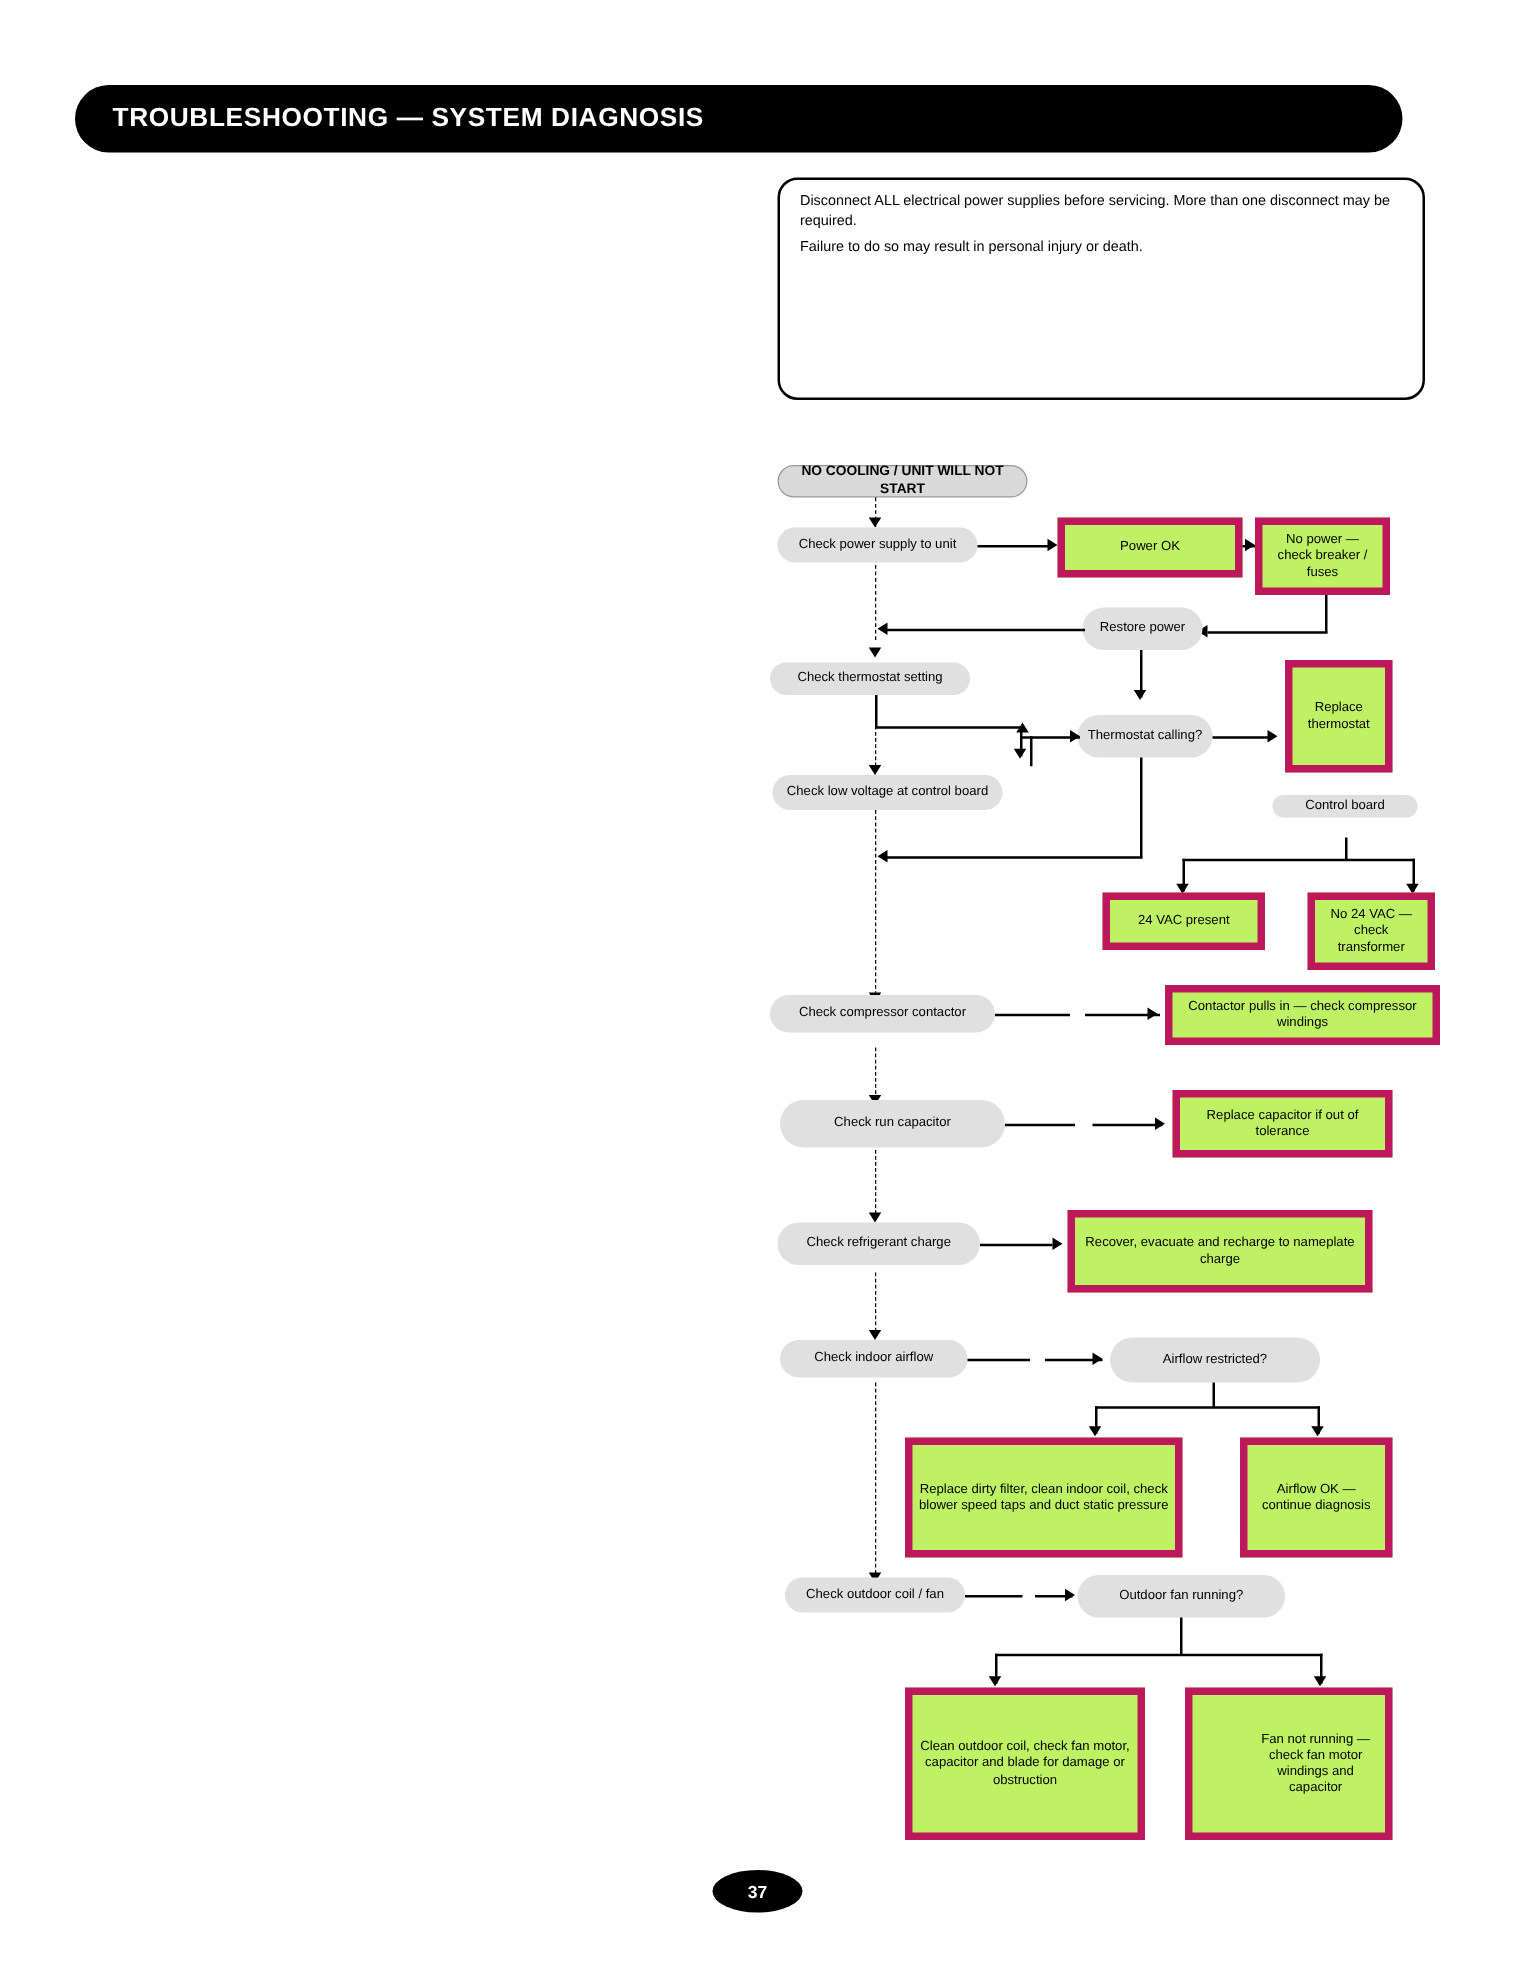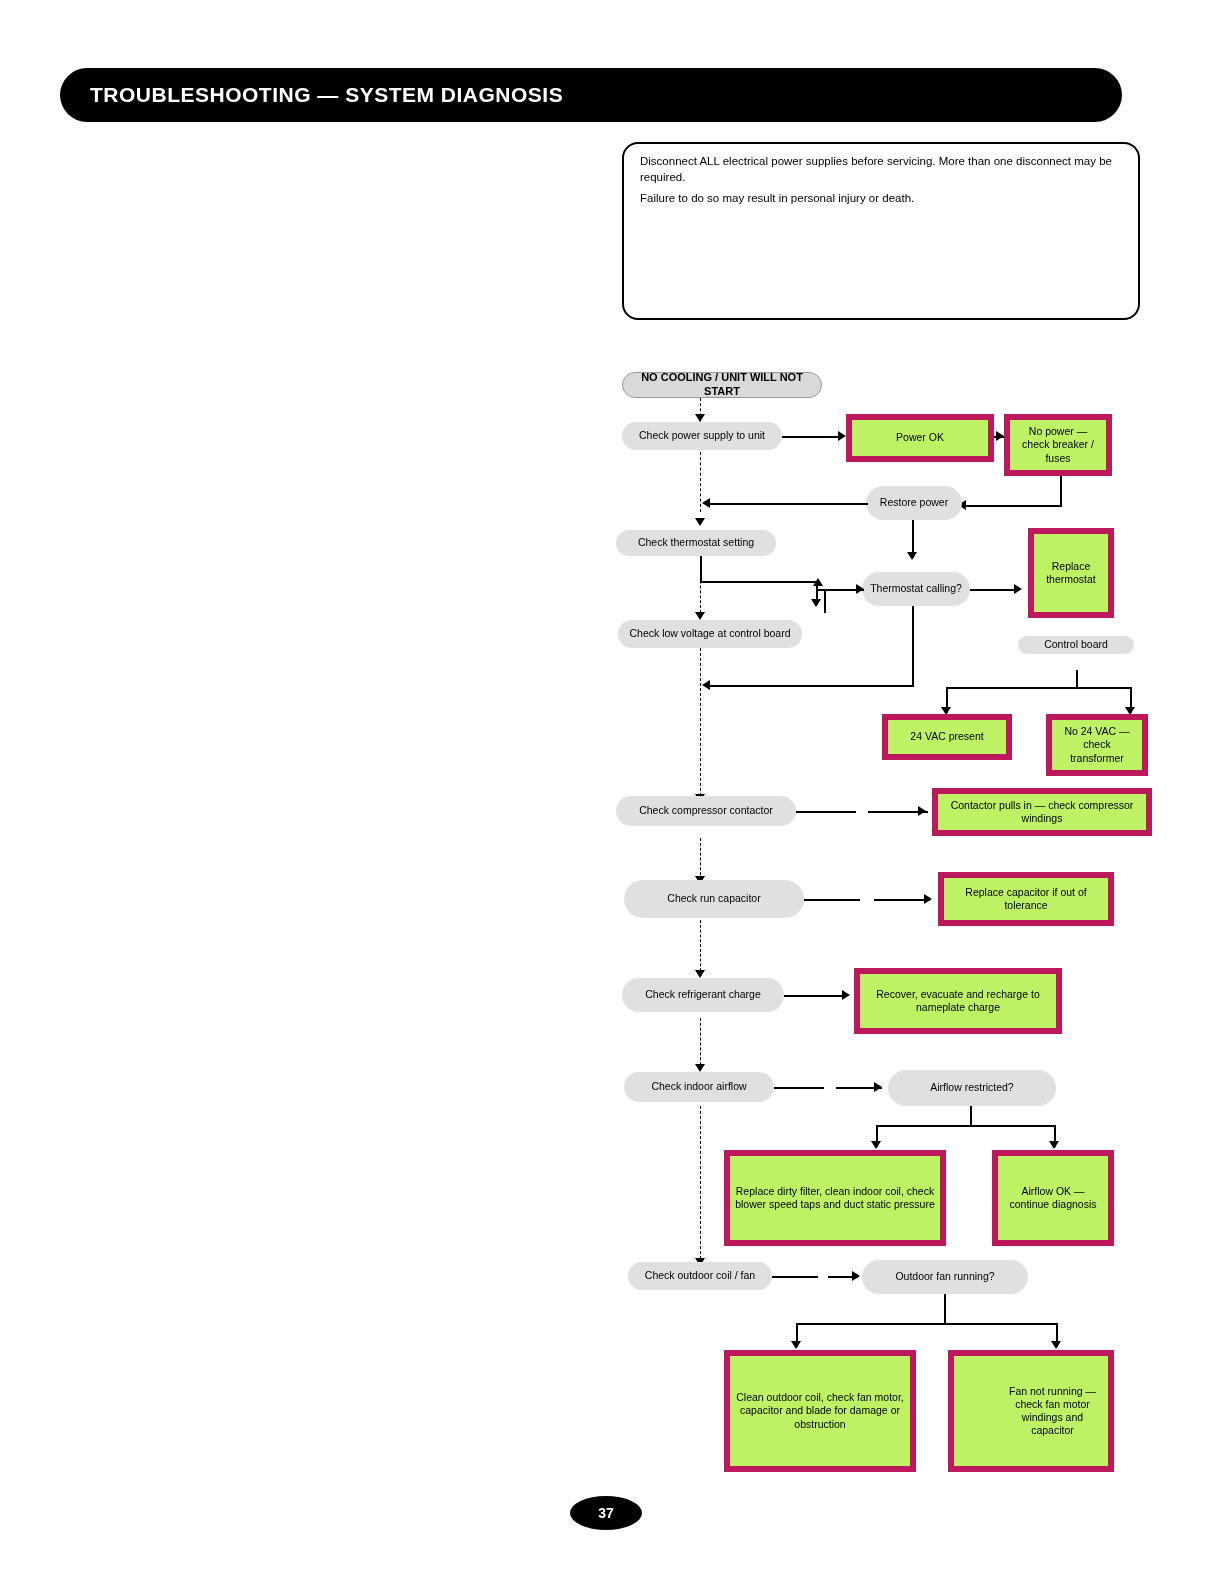--- a/index.html
+++ b/index.html
@@ -261,21 +261,21 @@
 
   <div class="node pill" style="left:624px; top:880px; width:180px; height:38px;">Check run capacitor</div>
   <div class="ln hln" style="left:804px; top:899px; width:56px;"></div>
   <div class="arrow arrow-right" style="left:924px; top:894px;"></div>
   <div class="ln hln" style="left:874px; top:899px; width:56px;"></div>
   <div class="node rect" style="left:938px; top:872px; width:176px; height:54px;">Replace capacitor if out of tolerance</div>
 
   <div class="node pill" style="left:622px; top:978px; width:162px; height:34px;">Check refrigerant charge</div>
   <div class="ln hln" style="left:784px; top:995px; width:58px;"></div>
   <div class="arrow arrow-right" style="left:842px; top:990px;"></div>
-  <div class="node rect" style="left:854px; top:968px; width:208px; height:66px;text-align:center;">Recover, evacuate and recharge to nameplate charge</div>
+  <div class="node rect" style="left:854px; top:968px; width:244px; height:66px;text-align:center;">Recover, evacuate and recharge to nameplate charge</div>
 
   <div class="node pill" style="left:624px; top:1072px; width:150px; height:30px;">Check indoor airflow</div>
   <div class="ln hln" style="left:774px; top:1087px; width:50px;"></div>
   <div class="arrow arrow-right" style="left:874px; top:1082px;"></div>
   <div class="ln hln" style="left:836px; top:1087px; width:46px;"></div>
   <div class="node pill" style="left:888px; top:1070px; width:168px; height:36px;">Airflow restricted?</div>
 
   <div class="ln vln" style="left:970px; top:1106px; height:20px;"></div>
   <div class="ln hln" style="left:876px; top:1125px; width:180px;"></div>
   <div class="ln vln" style="left:876px; top:1125px; height:22px;"></div>

